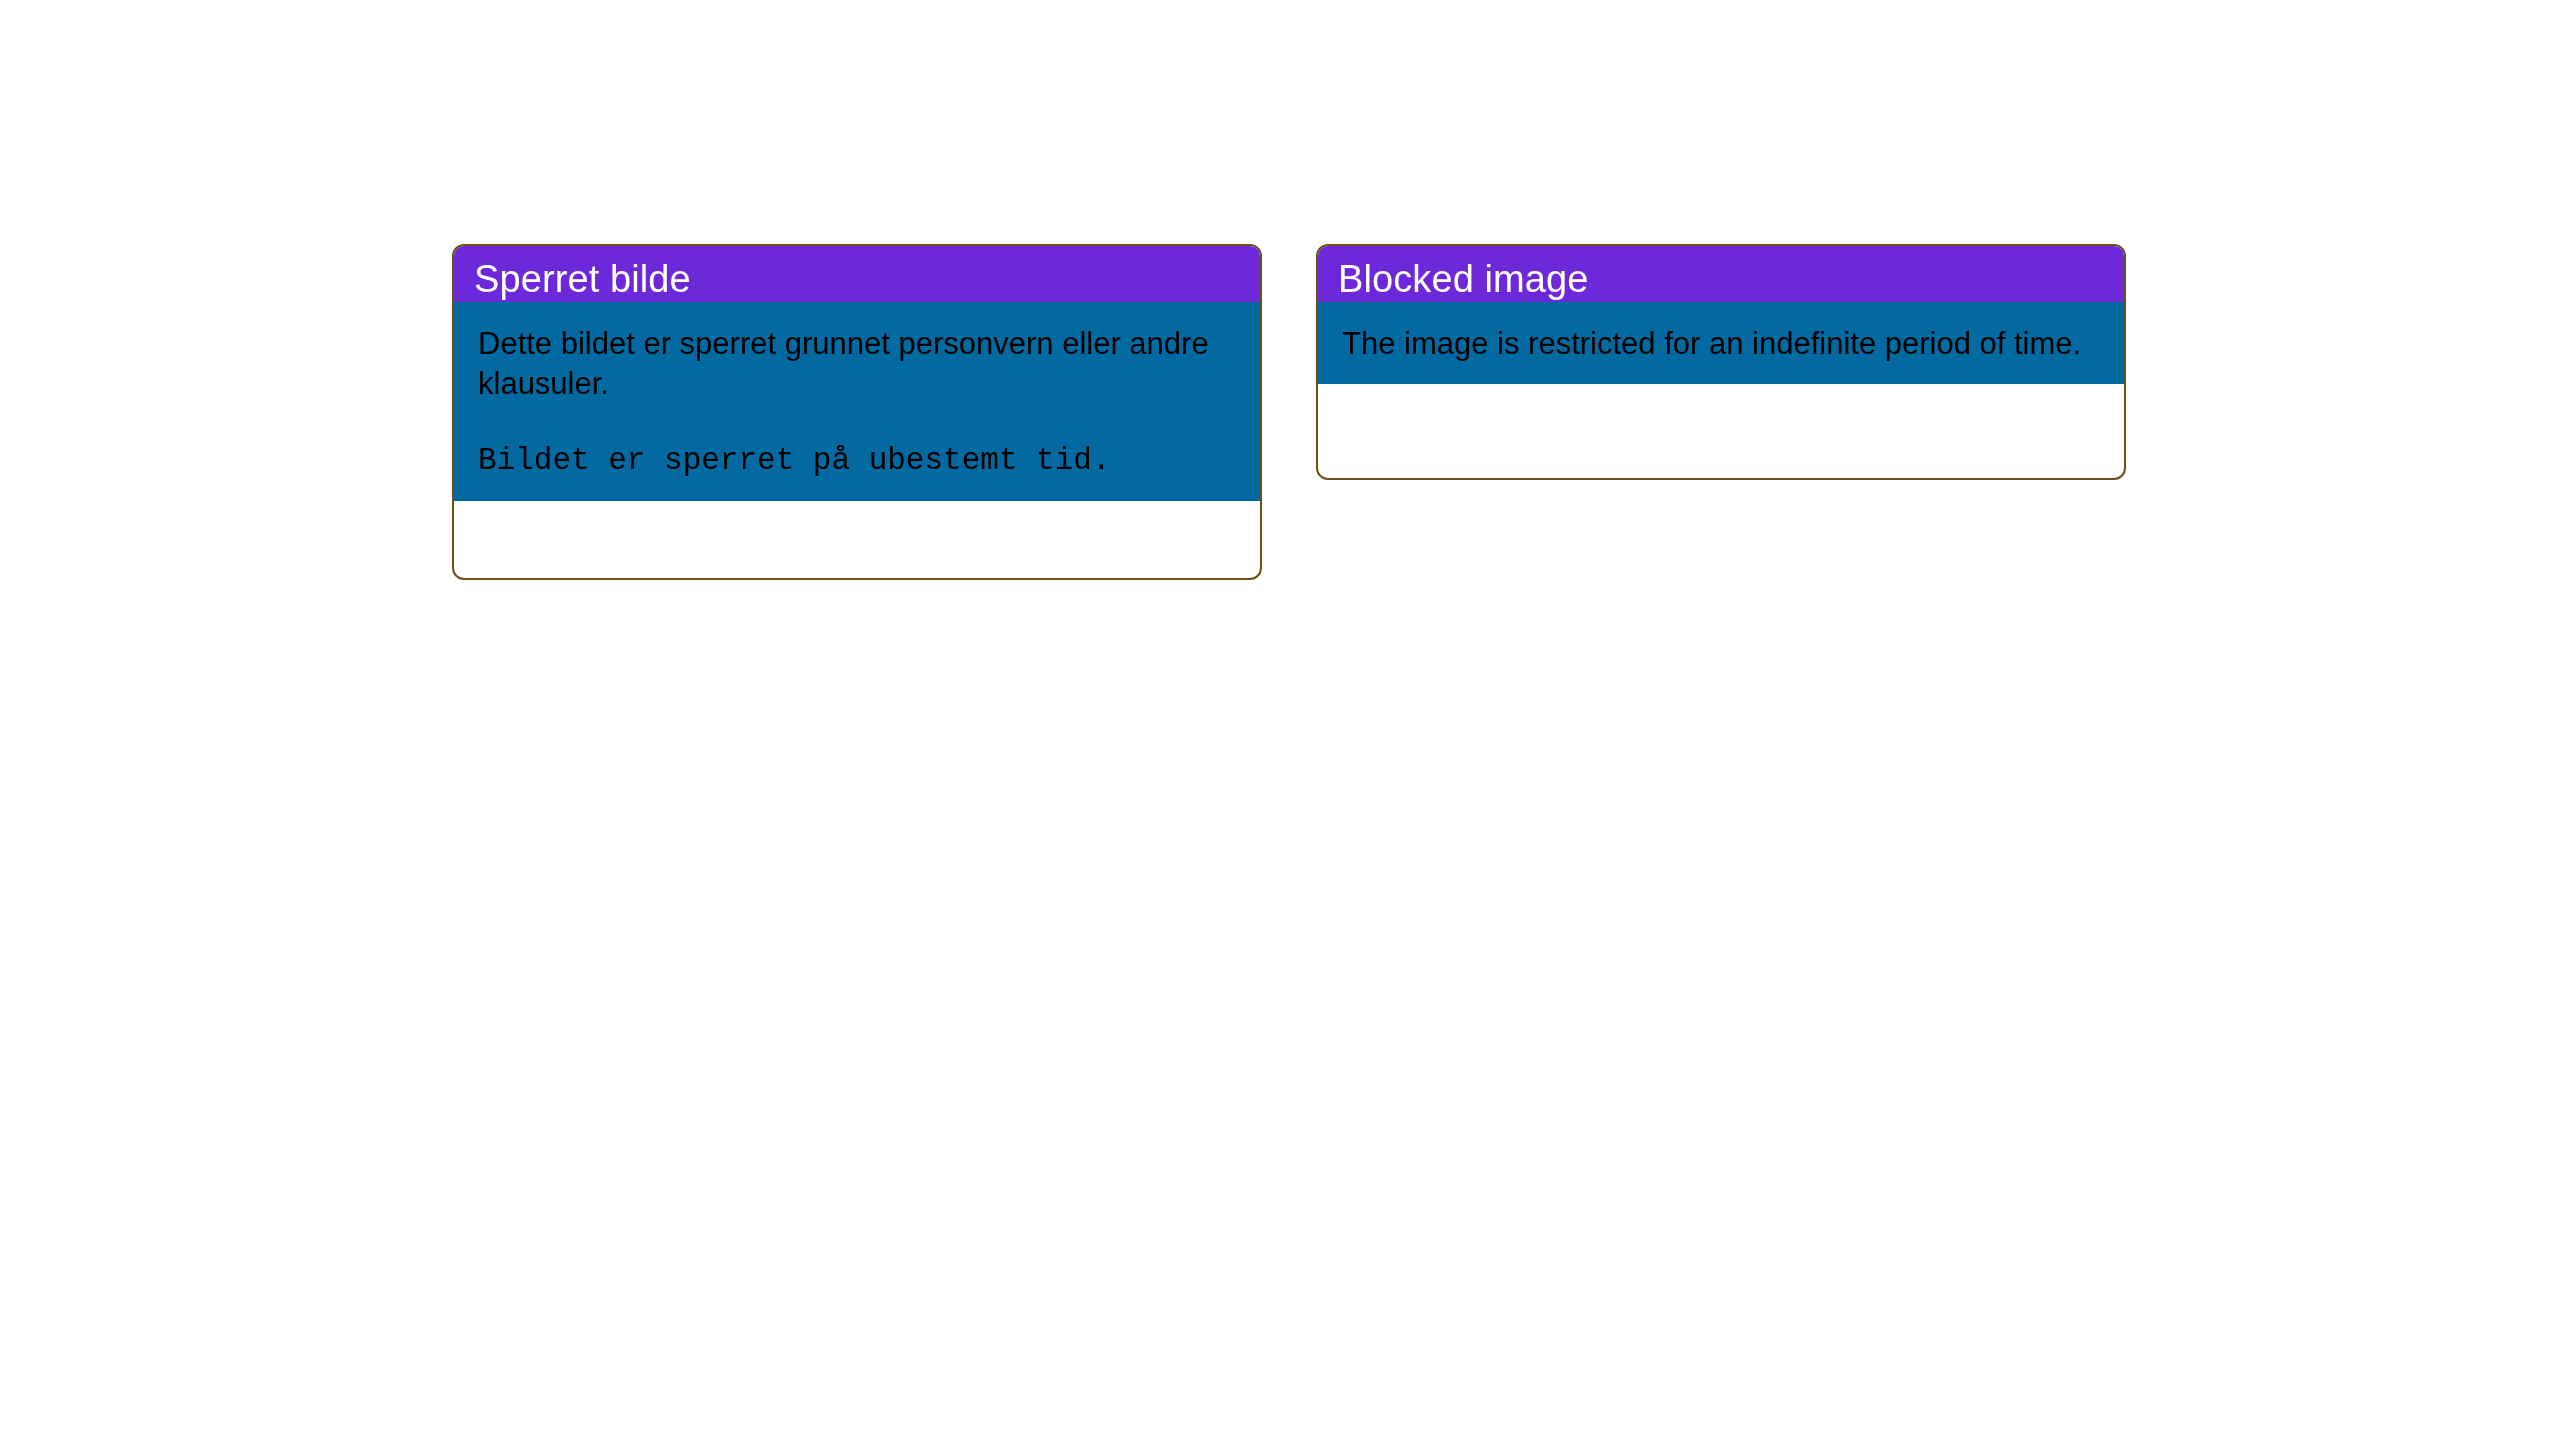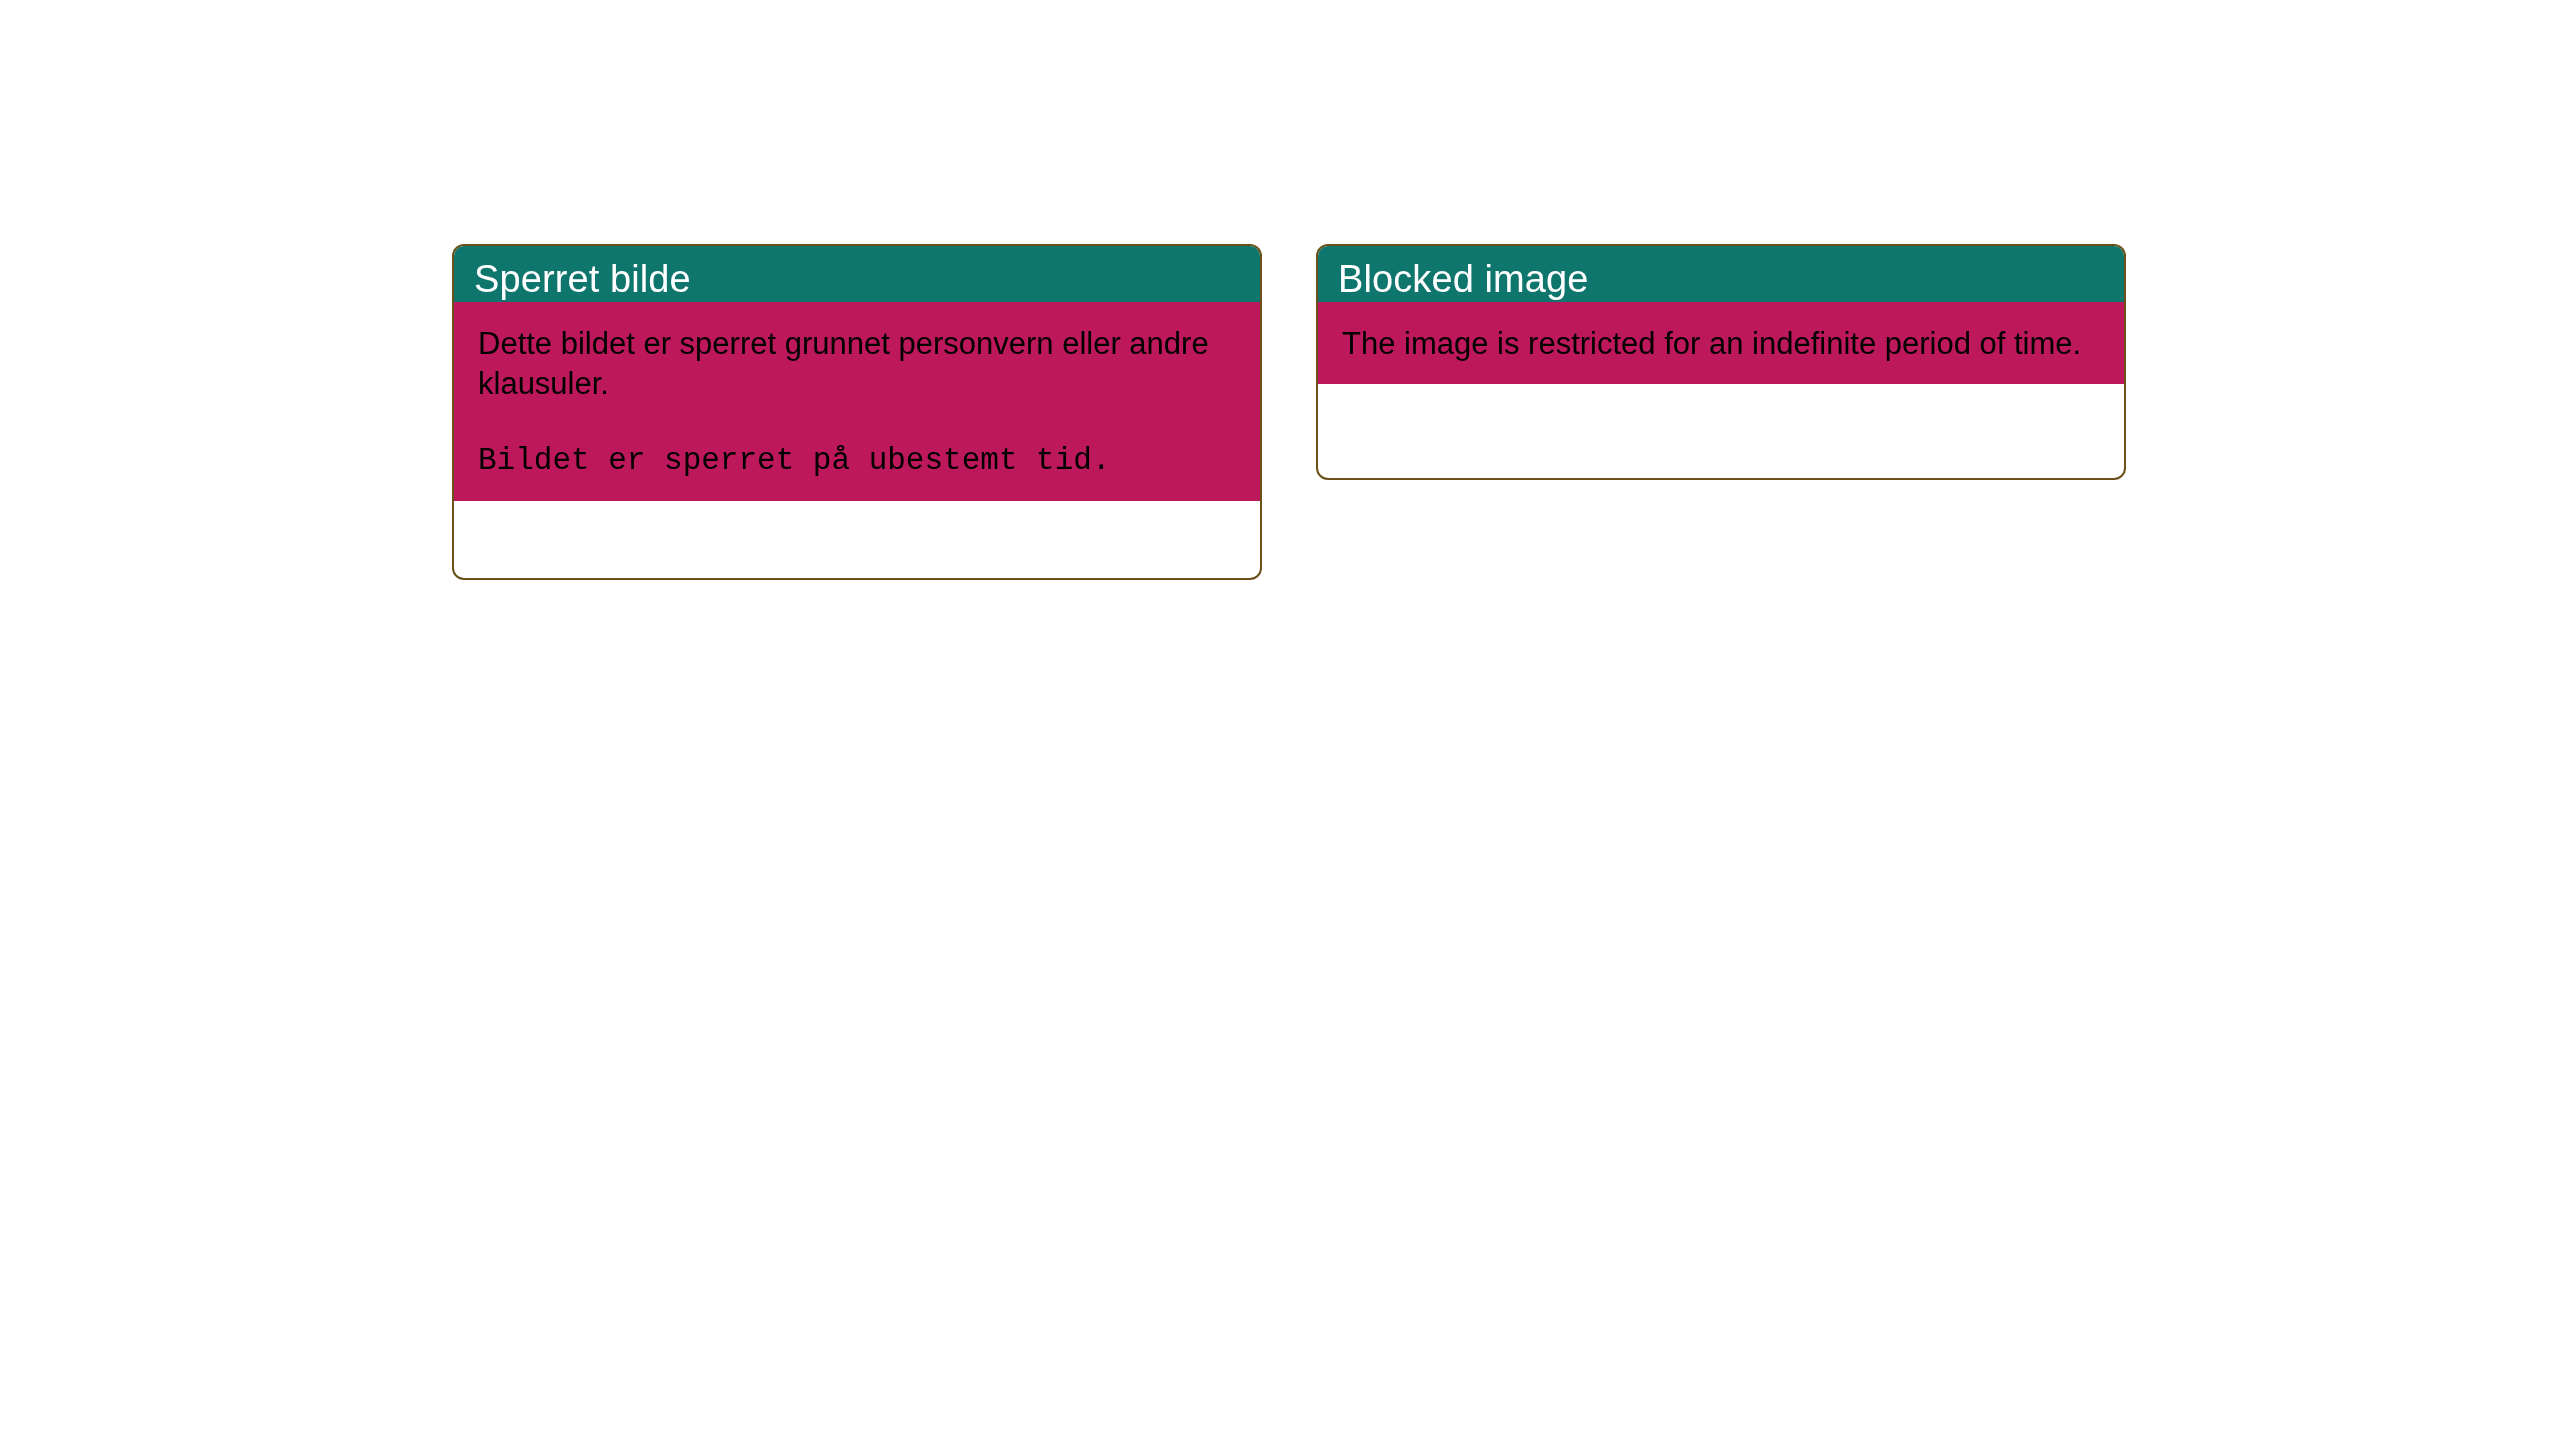--- a/index.html
+++ b/index.html
@@ -28,21 +28,21 @@
     position: absolute;
     box-sizing: border-box;
     background: #ffffff;
     border: 2px solid #6b5019;
     border-radius: 12px;
     overflow: hidden;
   }
 
   .panel-header {
     box-sizing: border-box;
-    background: #0f766e;
+    background: #6d28d9;
     height: 58px;
     display: flex;
     align-items: center;
     padding: 12px 0 0 22px;
     margin: -2px -2px 0 -2px;
     border-top-left-radius: 12px;
     border-top-right-radius: 12px;
   }
 
   .panel-title {
@@ -51,21 +51,21 @@
     font-size: 38px;
     font-weight: 400;
     line-height: 1;
     letter-spacing: 0.1px;
     white-space: nowrap;
   }
 
   .panel-body {
     box-sizing: border-box;
     padding: 22px 24px 20px 24px;
-    background: #be185d;
+    background: #0369a1;
   }
 
   .panel-paragraph {
     color: #000000;
     font-family: "Liberation Sans", sans-serif;
     font-size: 31px;
     font-weight: 400;
     line-height: 1.30;
     margin: 0;
     white-space: pre-line;

